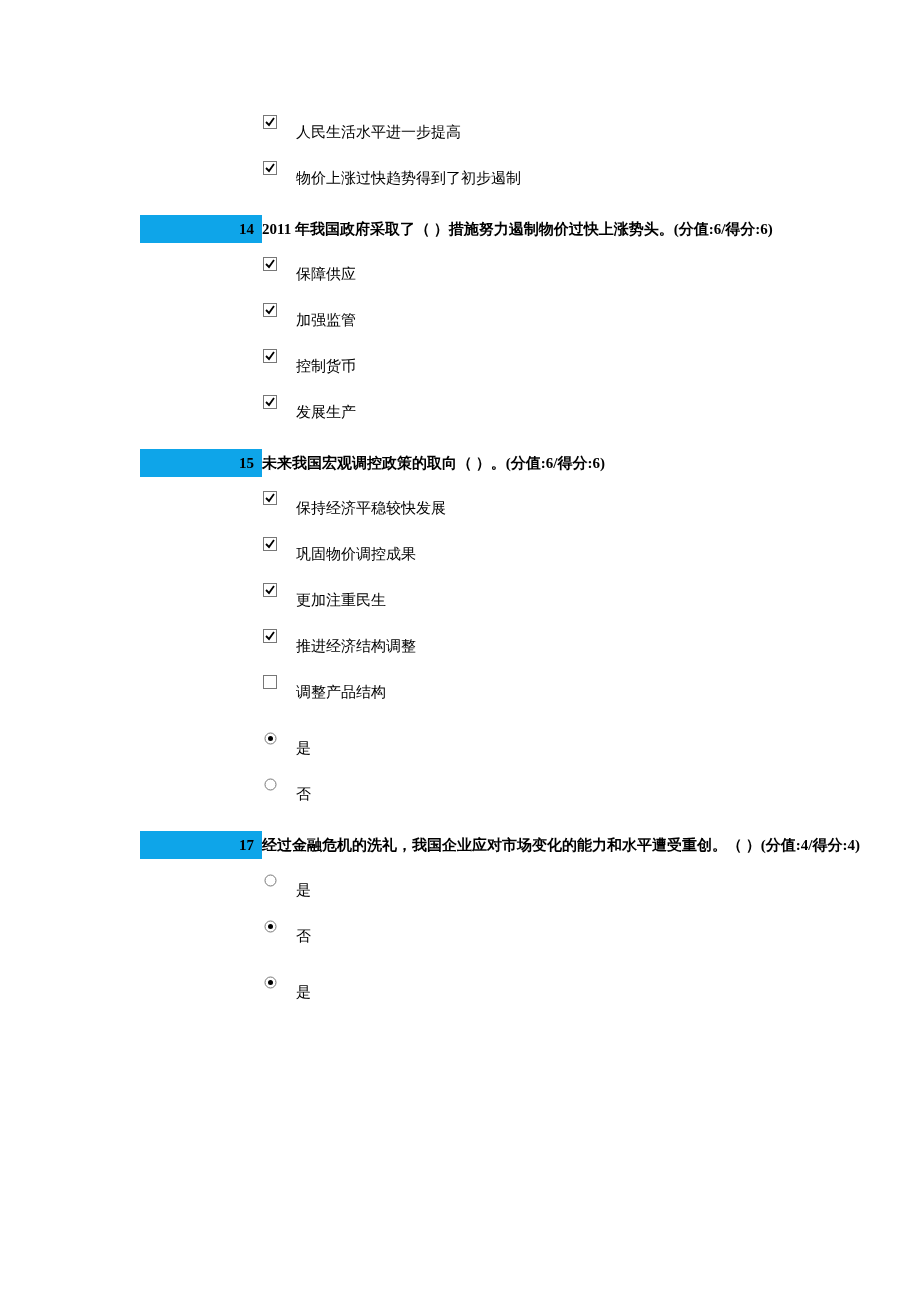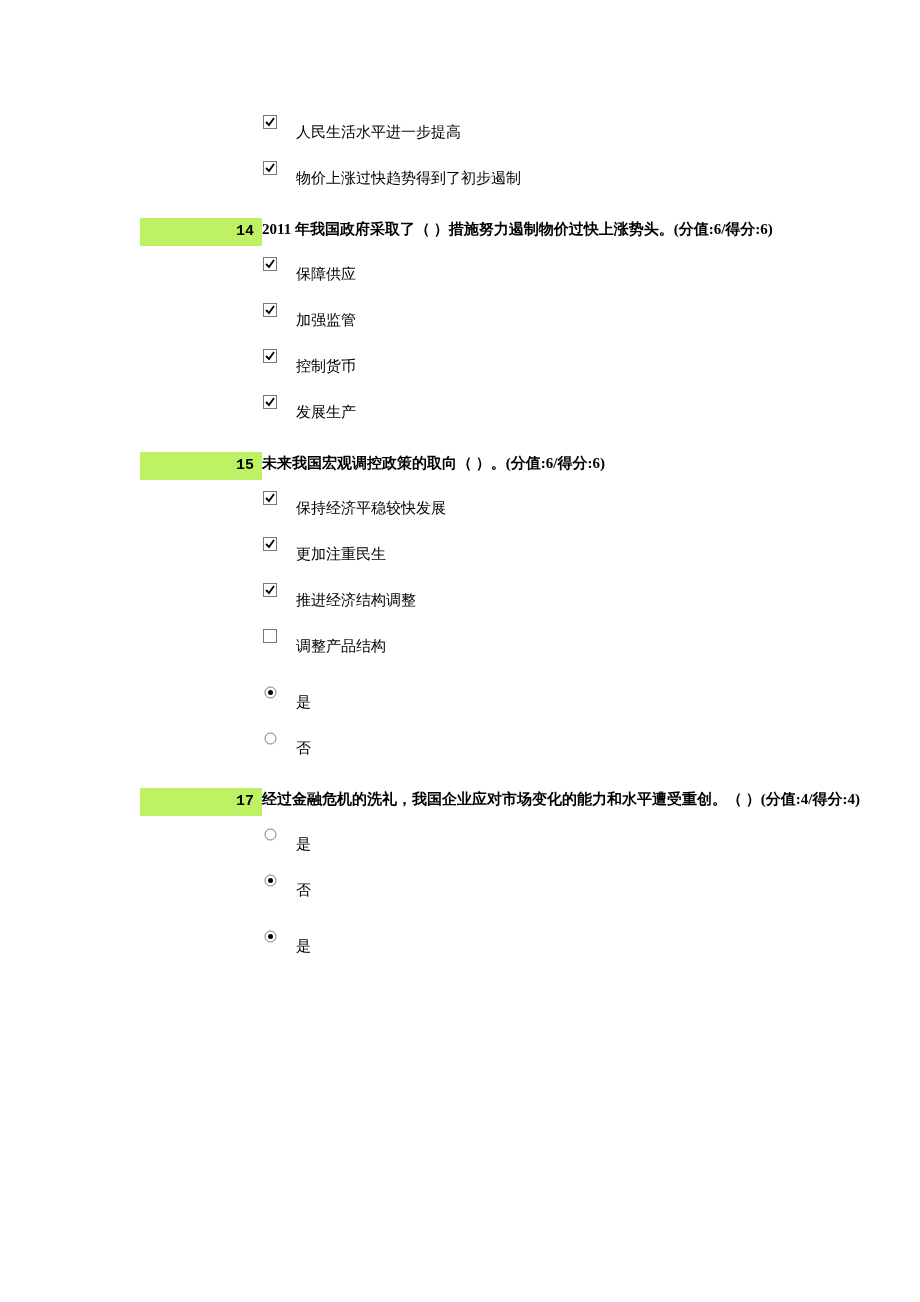--- a/index.html
+++ b/index.html
@@ -12,36 +12,35 @@
     line-height: 1.6;
   }
   .page {
     padding-top: 110px;
     padding-left: 140px;
     padding-right: 30px;
     padding-bottom: 60px;
   }
   .row {
     display: flex;
-    align-items: flex-end;
+    align-items: center;
     margin-bottom: 6px;
   }
   .num-col {
     width: 122px;
     flex-shrink: 0;
     text-align: right;
     padding-right: 8px;
     font-weight: bold;
     padding-top: 2px;
   }
   .num-col.band {
-    background: #bef264;
+    background: #0ea5e9;
     padding-top: 2px;
     padding-bottom: 2px;
-    font-family: Liberation Mono, monospace;
   }
   .content-col {
     flex: 1;
     padding-top: 2px;
     padding-bottom: 2px;
   }
   .opt-row {
     display: flex;
     align-items: flex-start;
     margin-top: 14px;
@@ -155,20 +154,29 @@
         </span>
         <span class="opt-label">保持经济平稳较快发展</span>
       </div>
       <div class="opt-row">
         <span class="ctrl">
           <svg width="14" height="14" viewBox="0 0 14 14">
               <rect x="0.5" y="0.5" width="13" height="13" fill="#fff" stroke="#777"></rect>
               <path d="M3 7 L6 10 L11 3" stroke="#000" stroke-width="1.8" fill="none"></path>
             </svg>
         </span>
+        <span class="opt-label">巩固物价调控成果</span>
+      </div>
+      <div class="opt-row">
+        <span class="ctrl">
+          <svg width="14" height="14" viewBox="0 0 14 14">
+              <rect x="0.5" y="0.5" width="13" height="13" fill="#fff" stroke="#777"></rect>
+              <path d="M3 7 L6 10 L11 3" stroke="#000" stroke-width="1.8" fill="none"></path>
+            </svg>
+        </span>
         <span class="opt-label">更加注重民生</span>
       </div>
       <div class="opt-row">
         <span class="ctrl">
           <svg width="14" height="14" viewBox="0 0 14 14">
               <rect x="0.5" y="0.5" width="13" height="13" fill="#fff" stroke="#777"></rect>
               <path d="M3 7 L6 10 L11 3" stroke="#000" stroke-width="1.8" fill="none"></path>
             </svg>
         </span>
         <span class="opt-label">推进经济结构调整</span>

